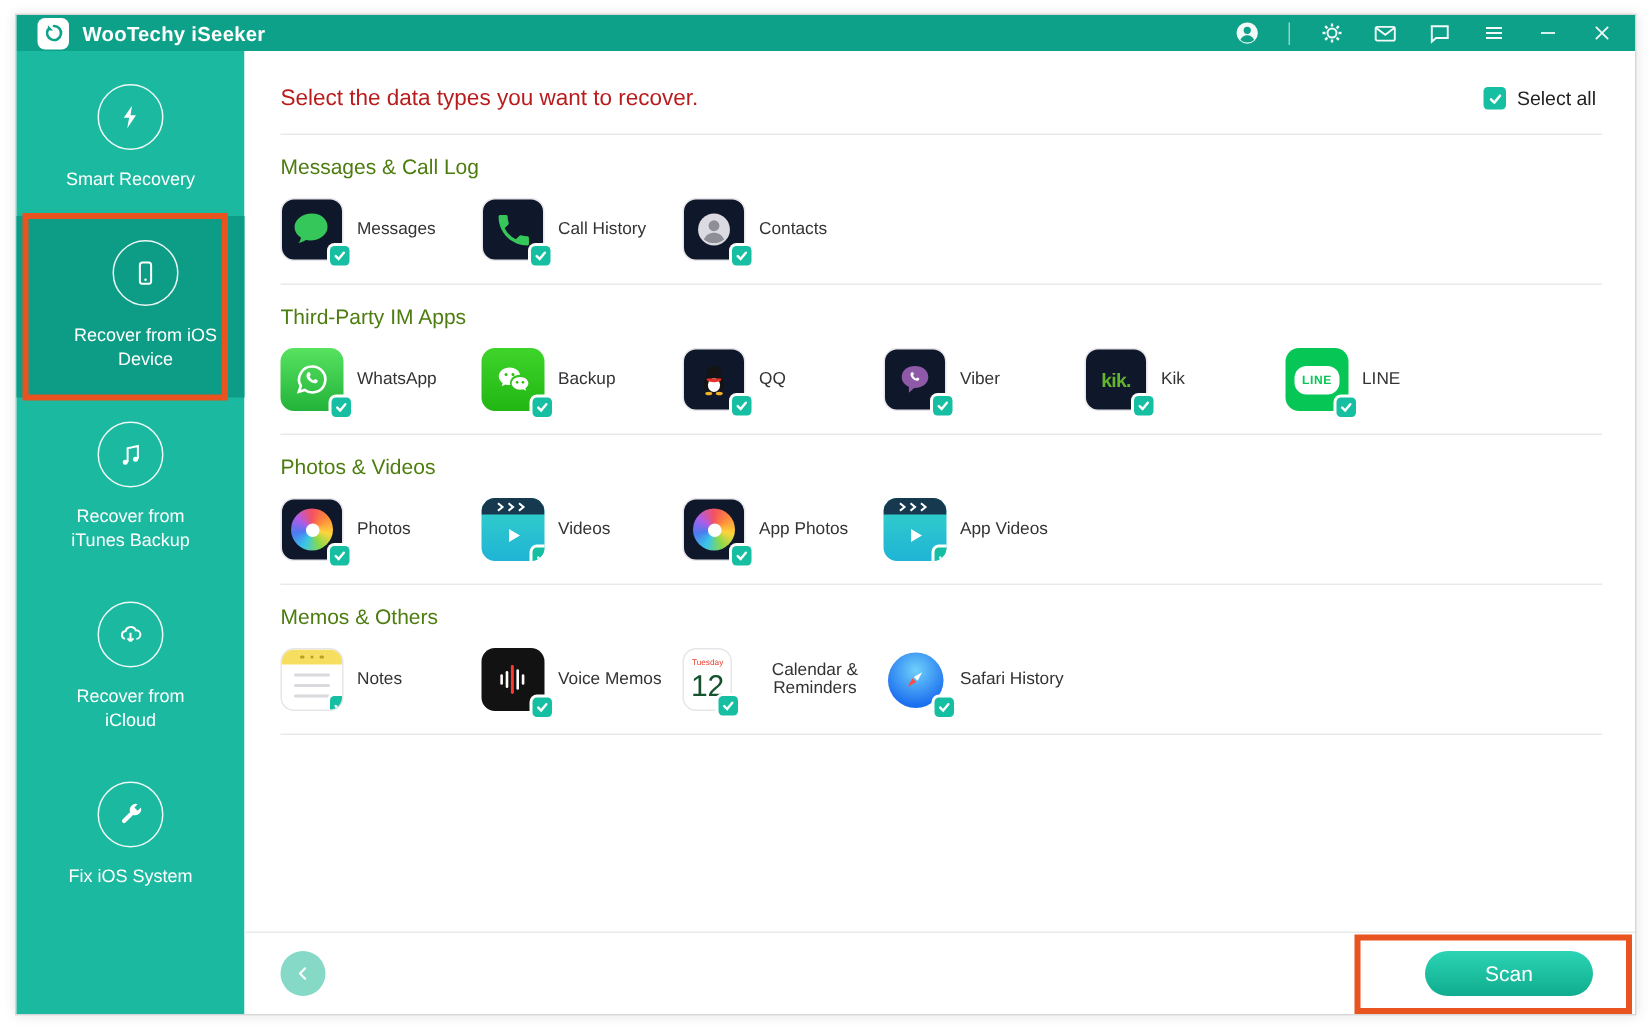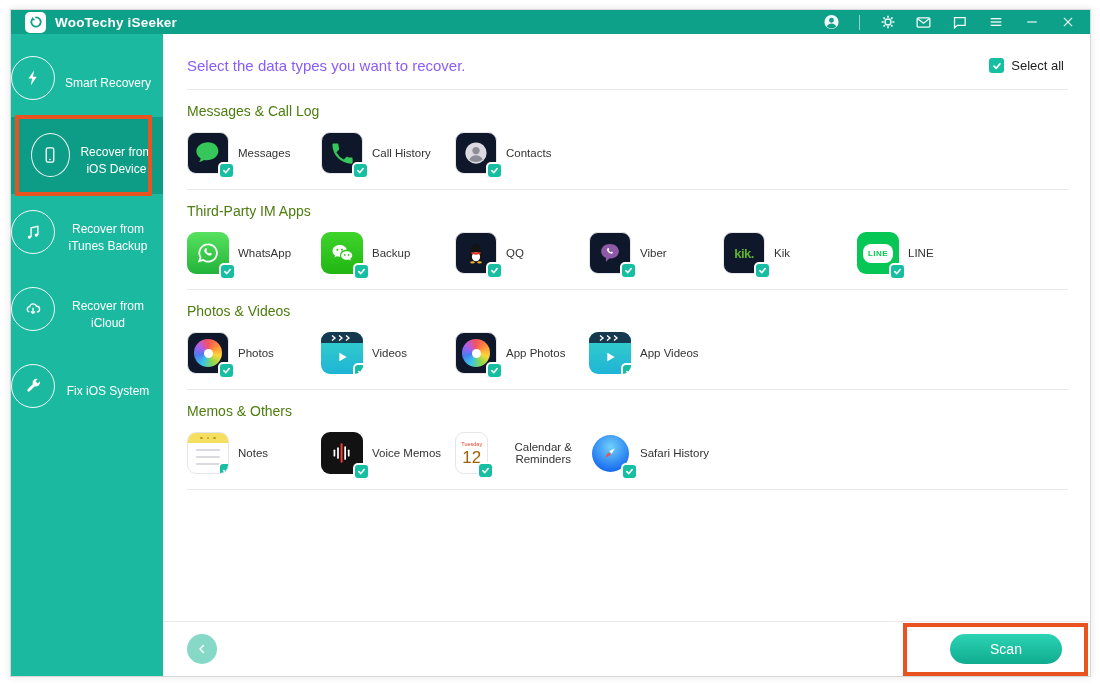--- a/index.html
+++ b/index.html
@@ -12,30 +12,30 @@
   .app-title { color:#fff; font-size:13.5px; font-weight:bold; letter-spacing:.2px; }
   .tb-right { margin-left:auto; display:flex; align-items:center; gap:19px; }
   .tb-ic { width:17px; height:17px; display:flex; align-items:center; justify-content:center; cursor:pointer; opacity:.95; }
   .tb-sep { width:1px; height:15px; background:rgba(255,255,255,.55); }
 
   
   .body { flex:1; display:flex; min-height:0; }
 
   
   .sidebar { width:152px; background:var(--sidebar-bg,#1CB9A1); display:flex; flex-direction:column; padding-top:6px; flex:0 0 auto; }
-  .side-item { position:relative; display:flex; flex-direction:row; align-items:center; padding:16px 0 17px; cursor:pointer; }
+  .side-item { position:relative; display:flex; flex-direction:column; align-items:center; padding:16px 0 17px; cursor:pointer; }
   .side-item.selected { background:var(--sidebar-selected-bg,#0D9C85);padding-left:20px; }
   .side-circ { width:44px; height:44px; border:1.4px solid rgba(255,255,255,.92); border-radius:50%; display:flex; align-items:center; justify-content:center; }
   .side-label { margin-top:11px; color:#fff; font-size:12px; text-align:center; width:106px; line-height:1.35; }
   .side-annot { position:absolute; left:4px; right:11px; top:-2px; bottom:-2px; border:4px solid var(--annotation,#E85320); pointer-events:none; z-index:5; }
 
   
   .content { flex:1; display:flex; flex-direction:column; min-width:0; background:#fff; }
   .head-row { display:flex; align-items:center; justify-content:space-between; padding:23px 26px 15px 24px; }
-  .head-text { font-size:15px; color:#8b5cf6; }
+  .head-text { font-size:15px; color:#b91c1c; }
   .select-all { display:flex; align-items:center; gap:7px; cursor:pointer; }
   .cbx { width:15px; height:15px; border-radius:3px; background:var(--accent,#16BFA1); display:flex; align-items:center; justify-content:center; }
   .select-all-label { font-size:13px; color:#222; }
   .divider { height:1px; background:#e9e9e9; margin:0 22px 0 24px; flex:0 0 auto; }
 
   .section { padding:13px 24px 15px; }
   .sec-title { font-size:14px; color:#4d7c0f; margin-bottom:13px; }
   .grid { display:grid; grid-template-columns:repeat(6,134px); }
   .dt { display:flex; flex-direction:row; align-items:center; gap:9px; cursor:pointer; }
   .dt-label { font-size:11.5px; color:#333; text-align:center; max-width:130px; }
@@ -54,21 +54,21 @@
   .ap-videos { background:linear-gradient(180deg,#35D2C9,#1FB4D6); overflow:hidden; }
   .vid-strip { position:absolute; top:0; left:0; right:0; height:11px; background:#17394F; display:flex; align-items:center; justify-content:center; }
   .ap-notes { background:#fff; border:1px solid #e6e6ea; overflow:hidden; flex-direction:column; justify-content:flex-start; }
   .notes-strip { width:100%; height:10px; background:#F6DF60; display:flex; align-items:center; justify-content:center; gap:4px; }
   .notes-dot { width:2.5px; height:2.5px; border-radius:50%; background:#b99f22; }
   .notes-lines { flex:1; width:100%; padding:6px 8px; display:flex; flex-direction:column; gap:5px; }
   .notes-line { height:2px; background:#D9D9DE; border-radius:1px; }
   .ap-voice { background:#121212; }
   .ap-cal { background:#fff; border:1px solid #e6e6ea; flex-direction:column; gap:0; padding-top:4px; }
   .cal-wd { font-size:5.5px; color:#E8412F; line-height:1; }
-  .cal-day { font-size:17px; color:#a16207; line-height:1.2; }
+  .cal-day { font-size:20px; color:#14532d; line-height:1.2; }
   .ap-safari { background:transparent; }
   .safari-circ { width:37px; height:37px; border-radius:50%; background:radial-gradient(circle at 50% 32%, #6FD0FA, #1C6FEF 75%); display:flex; align-items:center; justify-content:center; }
 
   
   .bottom-bar { margin-top:auto; border-top:1px solid #e9e9e9; height:55px; display:flex; align-items:center; justify-content:space-between; padding:0 28px 0 24px; flex:0 0 auto; }
   .back-btn { width:30px; height:30px; border-radius:50%; background:#86D8C7; border:none; display:flex; align-items:center; justify-content:center; cursor:pointer; }
   .scan-wrap { position:relative; }
   .scan-annot { position:absolute; inset:-11px -26px -12px -47px; border:4px solid var(--annotation,#E85320); pointer-events:none; }
   .scan-btn { width:112px; height:30px; border:none; border-radius:15px; background:linear-gradient(180deg,var(--scan-top,#2BD4B4),var(--scan-bottom,#10AC8F)); color:#fff; font-size:14px; font-family:"Liberation Sans",sans-serif; cursor:pointer; display:flex; align-items:center; justify-content:center; }
 </style>

